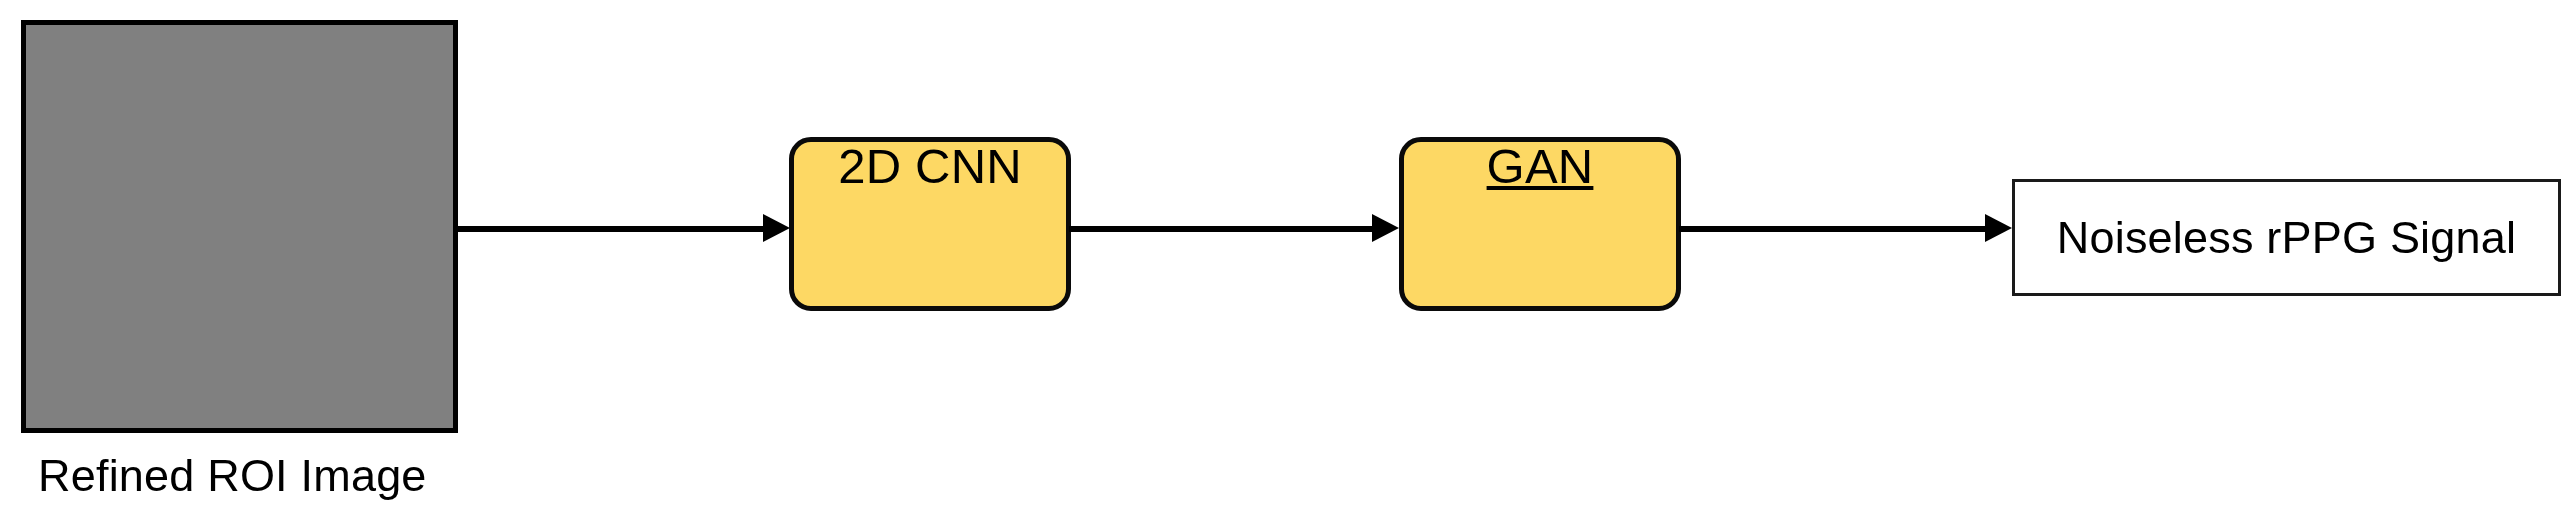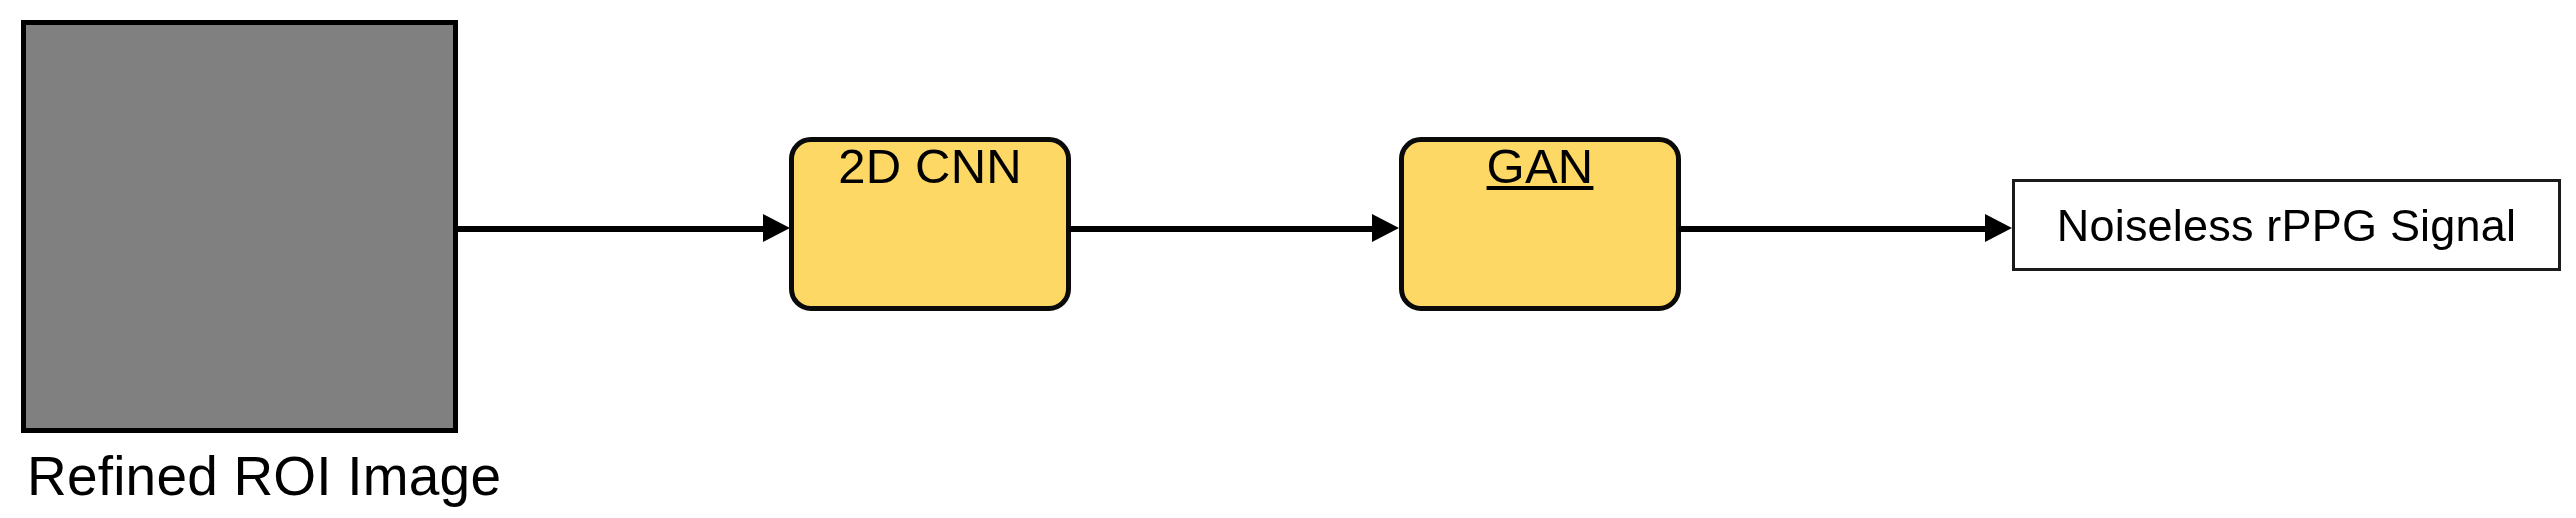--- a/index.html
+++ b/index.html
@@ -25,23 +25,23 @@
     left: 20.5px;
     top: 20px;
     width: 437px;
     height: 413px;
     background: #808080;
     border: 5.5px solid #000000;
     box-sizing: border-box;
   }
   .roi-caption {
     position: absolute;
-    left: 27px;
+    left: 38px;
     top: 451px;
-    font-size: 55px;
+    font-size: 45px;
     line-height: 50px;
     color: #000000;
     white-space: nowrap;
     letter-spacing: 0.2px;
   }
 
   
   .proc-box {
     position: absolute;
     top: 137px;
@@ -63,21 +63,21 @@
   }
   #box-cnn  { left: 789px; width: 282px; }
   #box-gan  { left: 1399px; width: 282px; text-decoration: underline; }
 
   
   .out-box {
     position: absolute;
     left: 2012px;
     top: 179px;
     width: 549px;
-    height: 92px;
+    height: 117px;
     background: #ffffff;
     border: 3.2px solid #1a1a1a;
     box-sizing: border-box;
     display: flex;
     align-items: center;
     justify-content: center;
   }
   .out-box .out-label {
     font-size: 45px;
     line-height: 45px;

